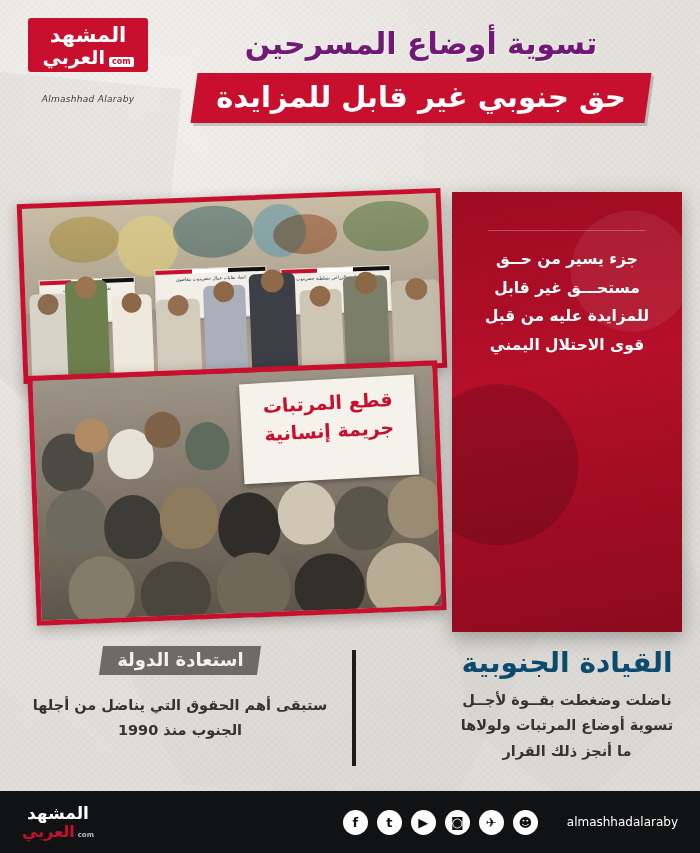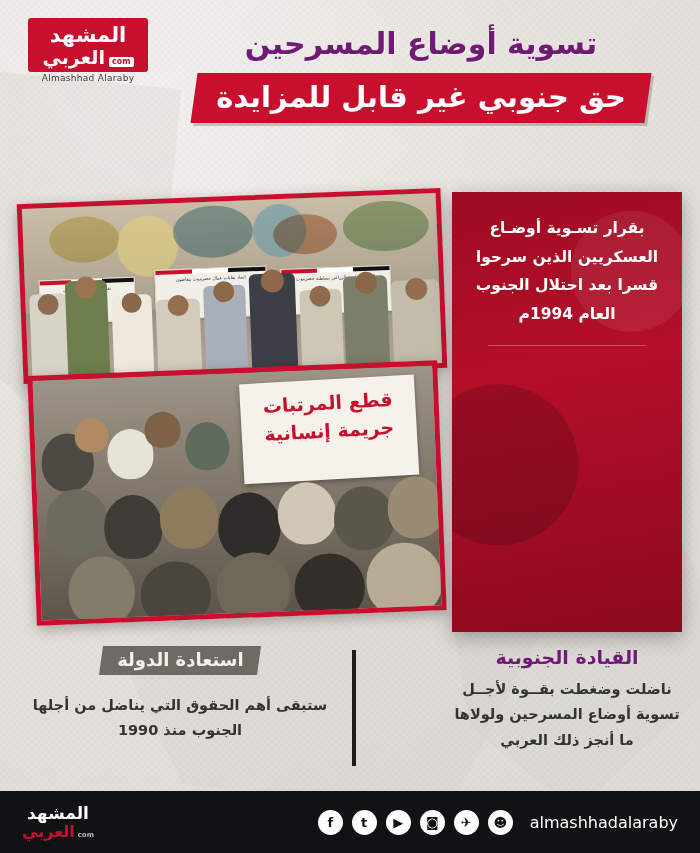--- a/index.html
+++ b/index.html
@@ -65,21 +65,21 @@
   .logo-line2 {
     font-size: 19px; font-weight: bold; margin-top: 2px;
     display: flex; align-items: baseline; justify-content: center; gap: 4px;
   }
   .logo-com {
     font-size: 8px; background: #fff; color: #c8102e;
     padding: 1px 3px; border-radius: 2px; font-weight: bold;
     letter-spacing: 0;
   }
   .logo-sub {
-    margin-top: 1px; font-size: 9px; color: #3b3b3b; letter-spacing: .3px;
+    margin-top: 22px; font-size: 9px; color: #3b3b3b; letter-spacing: .3px; font-style: italic;
   }
 
   
   .headline-wrap {
     position: absolute; top: 26px; right: 28px; left: 170px;
     text-align: center; z-index: 7;
   }
   .headline-1 {
     color: #701a75;
     font-size: 30px; font-weight: bold;
@@ -214,22 +214,22 @@
     position: absolute; left: 0; right: 0; top: 646px; height: 150px;
     z-index: 6;
   }
   .col {
     position: absolute; top: 0;
   }
   .col-right { right: 18px; width: 230px; text-align: center; }
   .col-left  { left: 30px;  width: 300px; text-align: center; }
 
   .col-title {
-    color: #701a75;
-    font-size: 19px; font-weight: bold;
+    color: #0c4a6e;
+    font-size: 28px; font-weight: bold;
     margin-bottom: 9px;
   }
   .col-title.boxed {
     display: inline-block;
     background: #6e6a64;
     color: #f3f1ed;
     padding: 3px 16px 5px 16px;
     font-size: 18px;
     transform: skewX(-8deg);
   }
@@ -253,21 +253,21 @@
   .social {
     display: flex; align-items: center; gap: 9px; direction: ltr;
   }
   .sicon {
     width: 25px; height: 25px; border-radius: 50%;
     background: #fff; color: #111214;
     display: flex; align-items: center; justify-content: center;
     font-size: 13px; font-weight: bold;
   }
   .handle {
-    color: #fff; font-size: 16px; margin-left: 8px; direction: ltr;
+    color: #fff; font-size: 12px; margin-left: 20px; direction: ltr;
   }
   .footer-logo { text-align: center; line-height: 1; }
   .footer-logo .fl1 { color: #fff; font-size: 17px; font-weight: bold; letter-spacing:-.5px;}
   .footer-logo .fl2 {
     color: #c8102e; font-size: 16px; font-weight: bold; margin-top: 2px;
     display: flex; align-items: baseline; justify-content: center; gap: 3px;
   }
   .footer-logo .flcom { font-size: 7px; color: #bbb; }
 </style>
 </head>
@@ -364,28 +364,28 @@
       <div class="crowd-dot" style="left:100px;top:186px;width:70px;height:64px;background:#4a463d;"></div>
       <div class="crowd-dot" style="left:176px;top:180px;width:74px;height:70px;background:#6f6757;"></div>
       <div class="crowd-dot" style="left:254px;top:184px;width:70px;height:66px;background:#332f2a;"></div>
       <div class="crowd-dot" style="left:326px;top:176px;width:76px;height:74px;background:#b9ac94;"></div>
     </div>
   </div>
 </div>
 
 <div class="red-panel">
   <div class="rp-texture"></div>
-  <div class="rp-body">بقرار تسـوية أوضـاع العسكريين الذين سرحوا قسرا بعد احتلال الجنوب العام 1994م</div>
   <div class="rp-divider"></div>
+  <div class="rp-body">جزء يسير من حــق مستحـــق غير قابل للمزايدة عليه من قبل قوى الاحتلال اليمني</div>
 </div>
 
 <div class="bottom-cols">
   <div class="col col-right">
     <div class="col-title">القيادة الجنوبية</div>
-    <div class="col-text">ناضلت وضغطت بقــوة لأجــل تسوية أوضاع المسرحين ولولاها ما أنجز ذلك العربي</div>
+    <div class="col-text">ناضلت وضغطت بقــوة لأجــل تسوية أوضاع المرتبات ولولاها ما أنجز ذلك القرار</div>
   </div>
 
   <div class="col-sep"></div>
 
   <div class="col col-left">
     <div class="col-title boxed">
       <span>استعادة الدولة</span>
     </div>
     <div class="col-text" style="margin-top:9px;">ستبقى أهم الحقوق التي يناضل من أجلها الجنوب منذ 1990</div>
   </div>

